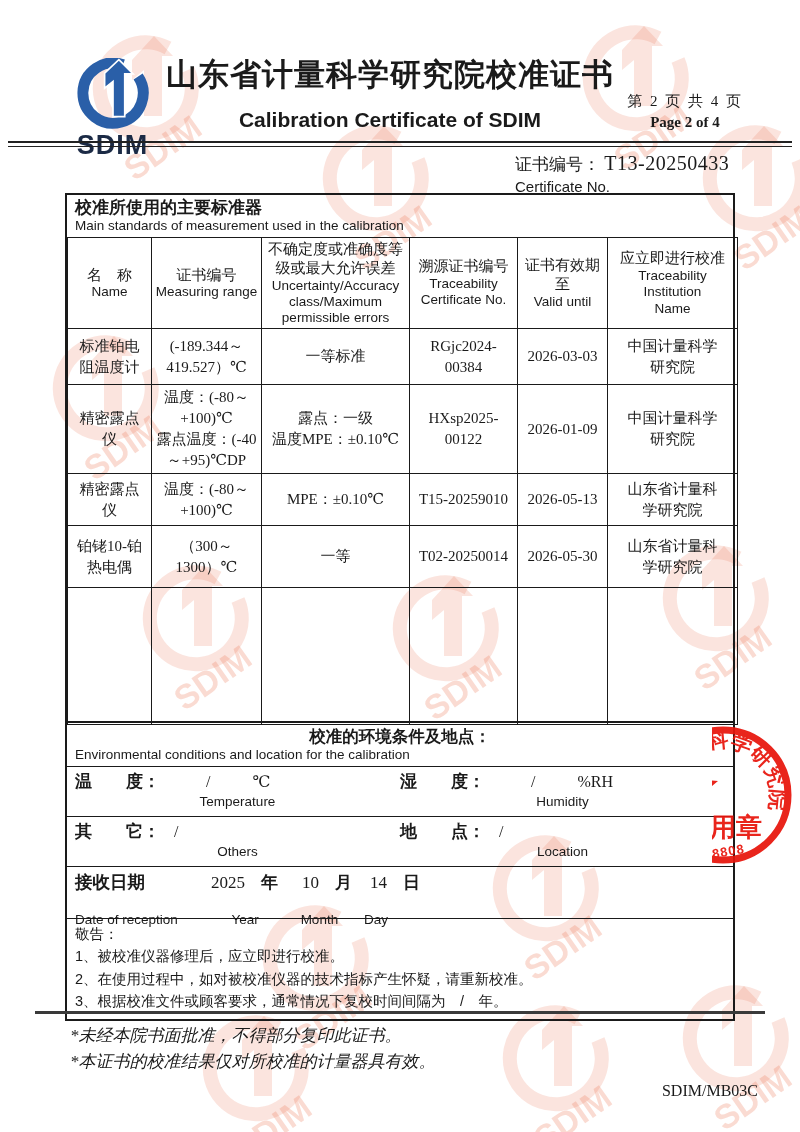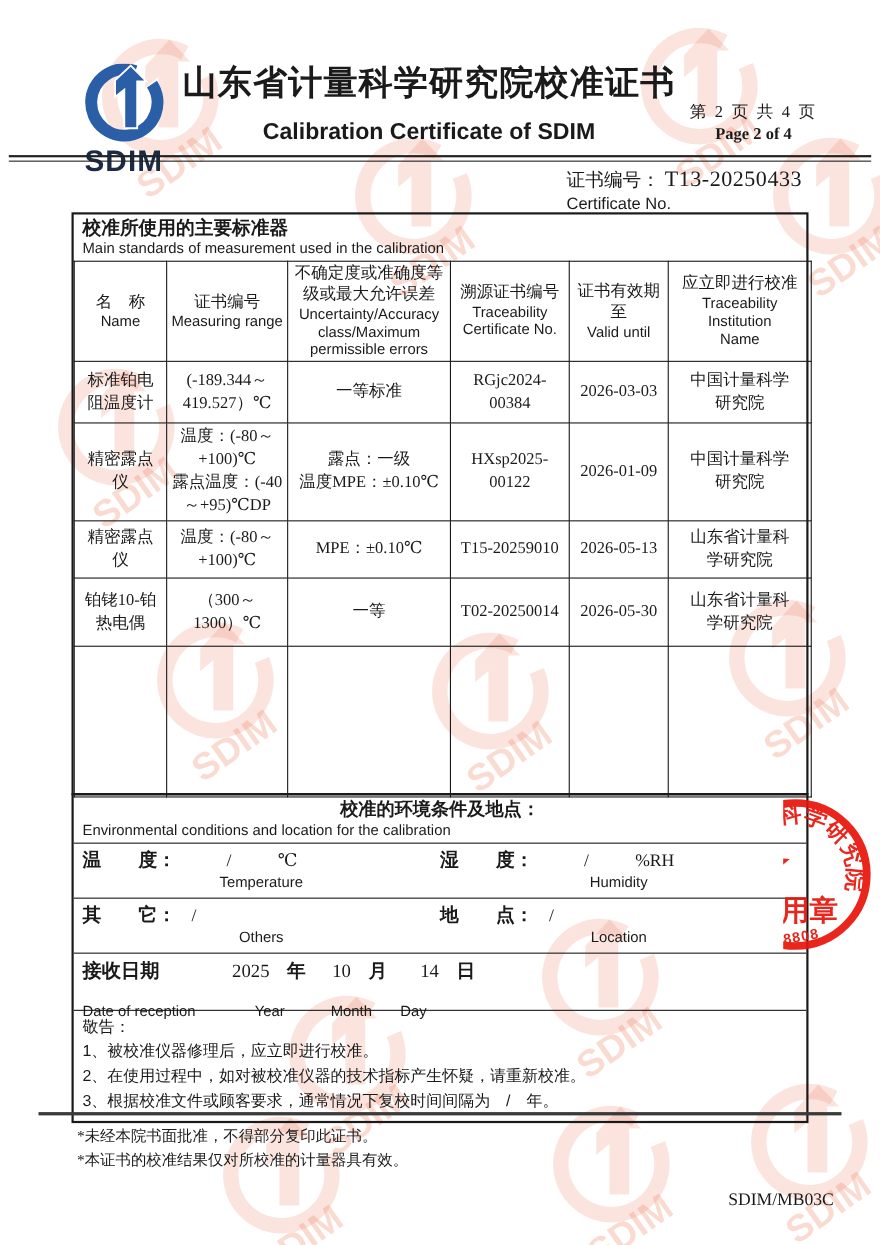--- a/index.html
+++ b/index.html
@@ -58,21 +58,21 @@
   .lbl-en{font-family:"Liberation Sans",sans-serif;font-size:13.5px;margin-top:1px;text-align:center;}
   .date-line{white-space:nowrap;}
   .date-lblcn{font-family:"Liberation Sans",sans-serif;font-weight:bold;font-size:17.5px;}
   .date-num{font-size:17px;} .date-cnu{font-size:17px;font-weight:bold;}
   .date-en-line{font-family:"Liberation Sans",sans-serif;font-size:13.5px;margin-top:18px;}
   .notes{padding:4px 8px 6px 8px;font-family:"Liberation Sans",sans-serif;font-size:14.5px;line-height:1.55;}
   .notes div{white-space:nowrap;}
 
   
   .rule-thick{position:absolute;left:35px;right:35px;top:1011px;height:2.5px;background:#3a3a3a;}
-  .footnotes{position:absolute;left:70px;top:1023px;font-size:14px;line-height:1.55;}
+  .footnotes{position:absolute;left:70px;top:1023px;font-size:17px;line-height:1.55;font-style:italic;}
   .doc-code{position:absolute;left:590px;top:1082px;width:168px;text-align:right;font-size:16px;}
 
   
   .stamp{position:absolute;left:712px;top:712px;width:88px;height:168px;overflow:hidden;z-index:5;}
   .stamp svg{position:absolute;left:-79px;top:-7px;opacity:0.93;}
 
   
   .wm{position:absolute;width:160px;height:160px;}
 </style>
 </head>
@@ -314,21 +314,21 @@
         </div>
       </div>
 
       <div class="env-row" style="height:52px">
         <div class="date-line">
           <span class="date-lblcn">接收日期</span>
           <span class="date-num" style="margin-left:62px">2025</span>
           <span class="date-cnu" style="margin-left:12px">年</span>
           <span class="date-num" style="margin-left:20px">10</span>
           <span class="date-cnu" style="margin-left:12px">月</span>
-          <span class="date-num" style="margin-left:26px">14</span>
+          <span class="date-num" style="margin-left:14px">14</span>
           <span class="date-cnu" style="margin-left:12px">日</span>
         </div>
         <div class="date-en-line">
           <span>Date of reception</span>
           <span style="margin-left:50px">Year</span>
           <span style="margin-left:38px">Month</span>
           <span style="margin-left:22px">Day</span>
         </div>
       </div>
 

